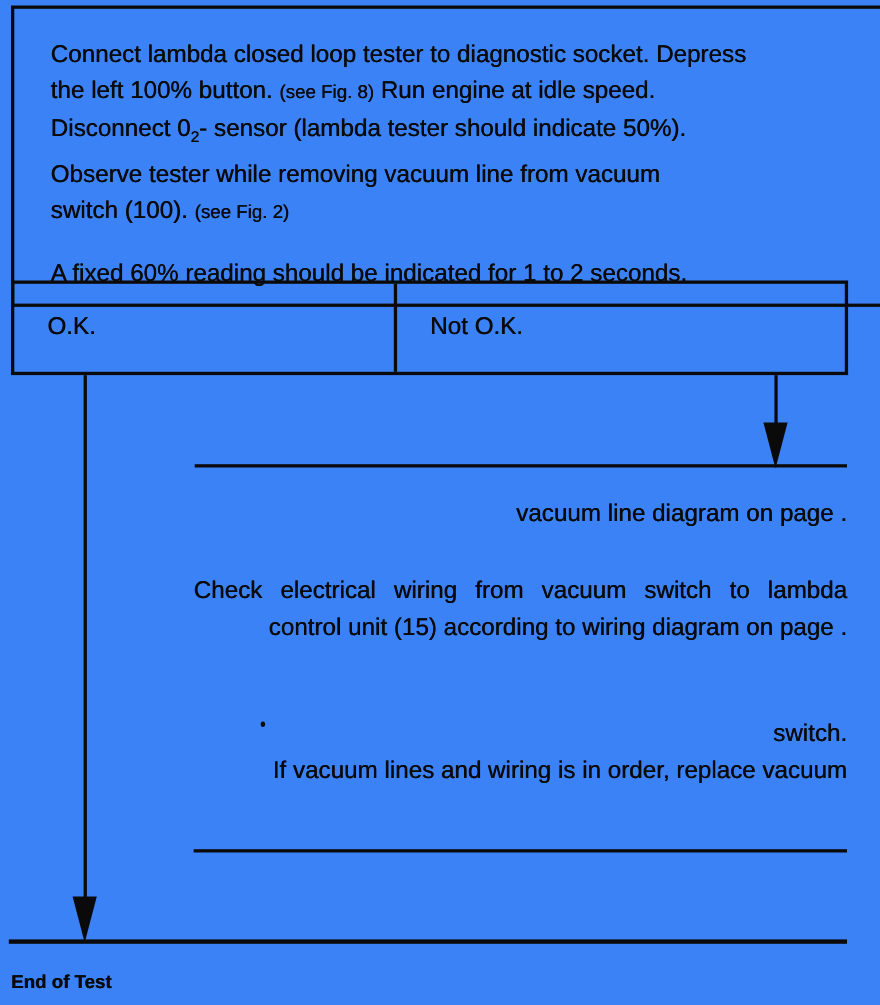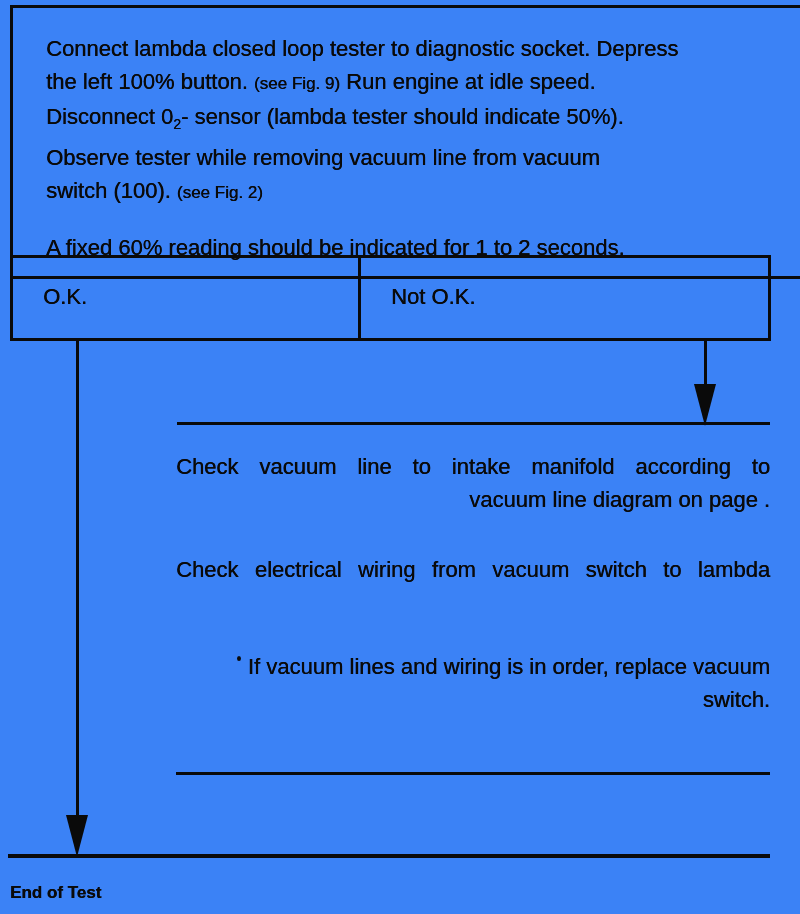--- a/index.html
+++ b/index.html
@@ -100,21 +100,21 @@
 </head>
 <body>
 
 <div class="page">
 
   <div class="instruction-box">
     <div class="tline">
       <span>Connect lambda closed loop tester to diagnostic socket. Depress</span>
     </div>
     <div class="tline">
-      <span>the left 100% button. </span><span class="small-note">(see Fig. 9)</span><span> Run engine at idle speed.</span>
+      <span>the left 100% button. </span><span class="small-note">(see Fig. 8)</span><span> Run engine at idle speed.</span>
     </div>
     <div class="tline">
       <span>Disconnect 0</span><span class="subscript">2</span><span>- sensor (lambda tester should indicate 50%).</span>
     </div>
     <div class="tline">
       <span>Observe tester while removing vacuum line from vacuum</span>
     </div>
     <div class="tline">
       <span>switch (100). </span><span class="small-note">(see Fig. 2)</span>
     </div>
@@ -131,29 +131,29 @@
   </div>
 
   <div class="stem left-stem"></div>
   <div class="arrowhead left-arrowhead"></div>
   <div class="stem right-stem"></div>
   <div class="arrowhead right-arrowhead"></div>
 
   <div class="rule rule-top"></div>
   <div class="steps">
     <div class="para p1">
-      <div class="sline spread">Check vacuum line to intake manifold according to</div>
       <div class="sline">vacuum line diagram on page .</div>
     </div>
     <div class="para p2">
       <div class="sline spread">Check electrical wiring from vacuum switch to lambda</div>
+      <div class="sline">control unit (15) according to wiring diagram on page .</div>
     </div>
     <div class="para p3">
+      <div class="sline">switch.</div>
       <div class="sline">If vacuum lines and wiring is in order, replace vacuum</div>
-      <div class="sline">switch.</div>
     </div>
   </div>
   <div class="artifact-dot"></div>
   <div class="rule rule-bottom"></div>
 
   <div class="rule full-line"></div>
   <div class="end-label">End of Test</div>
 
 </div>
 

